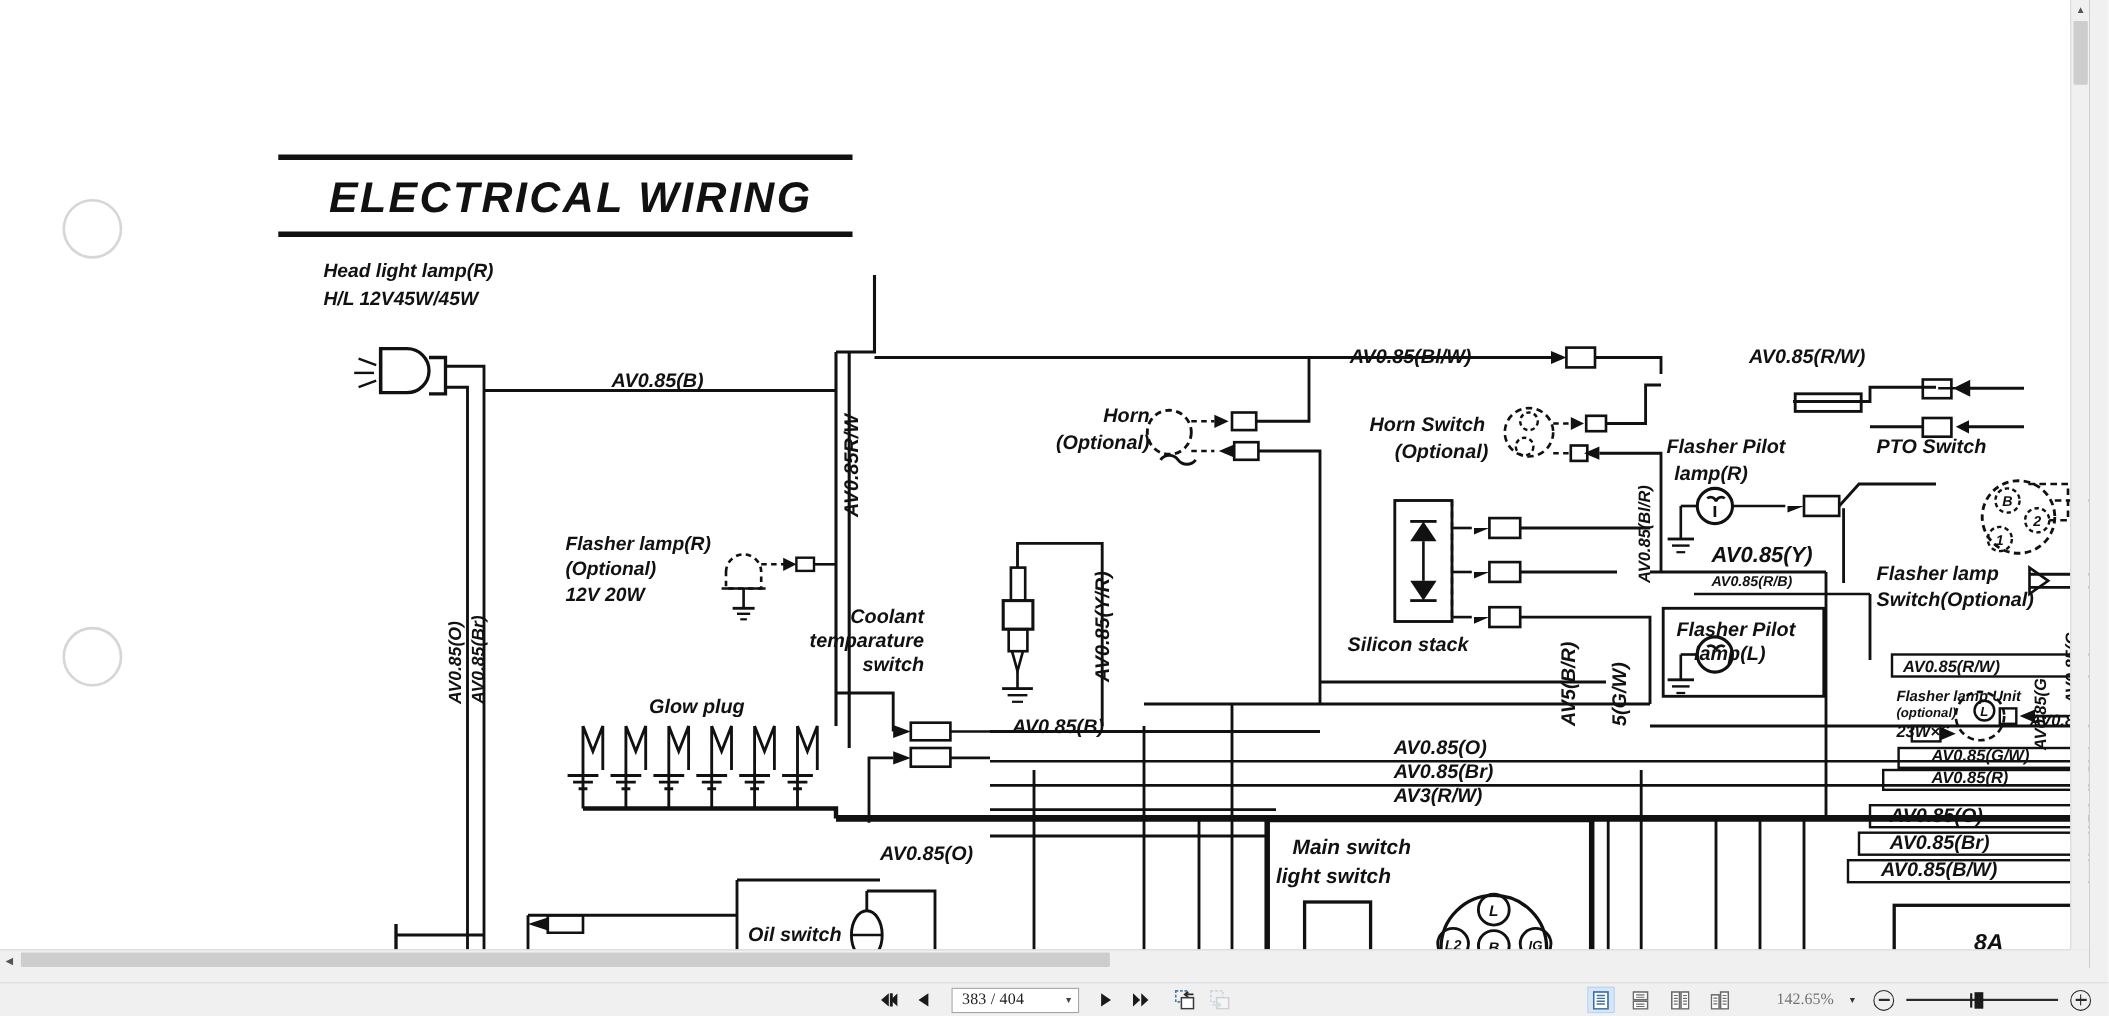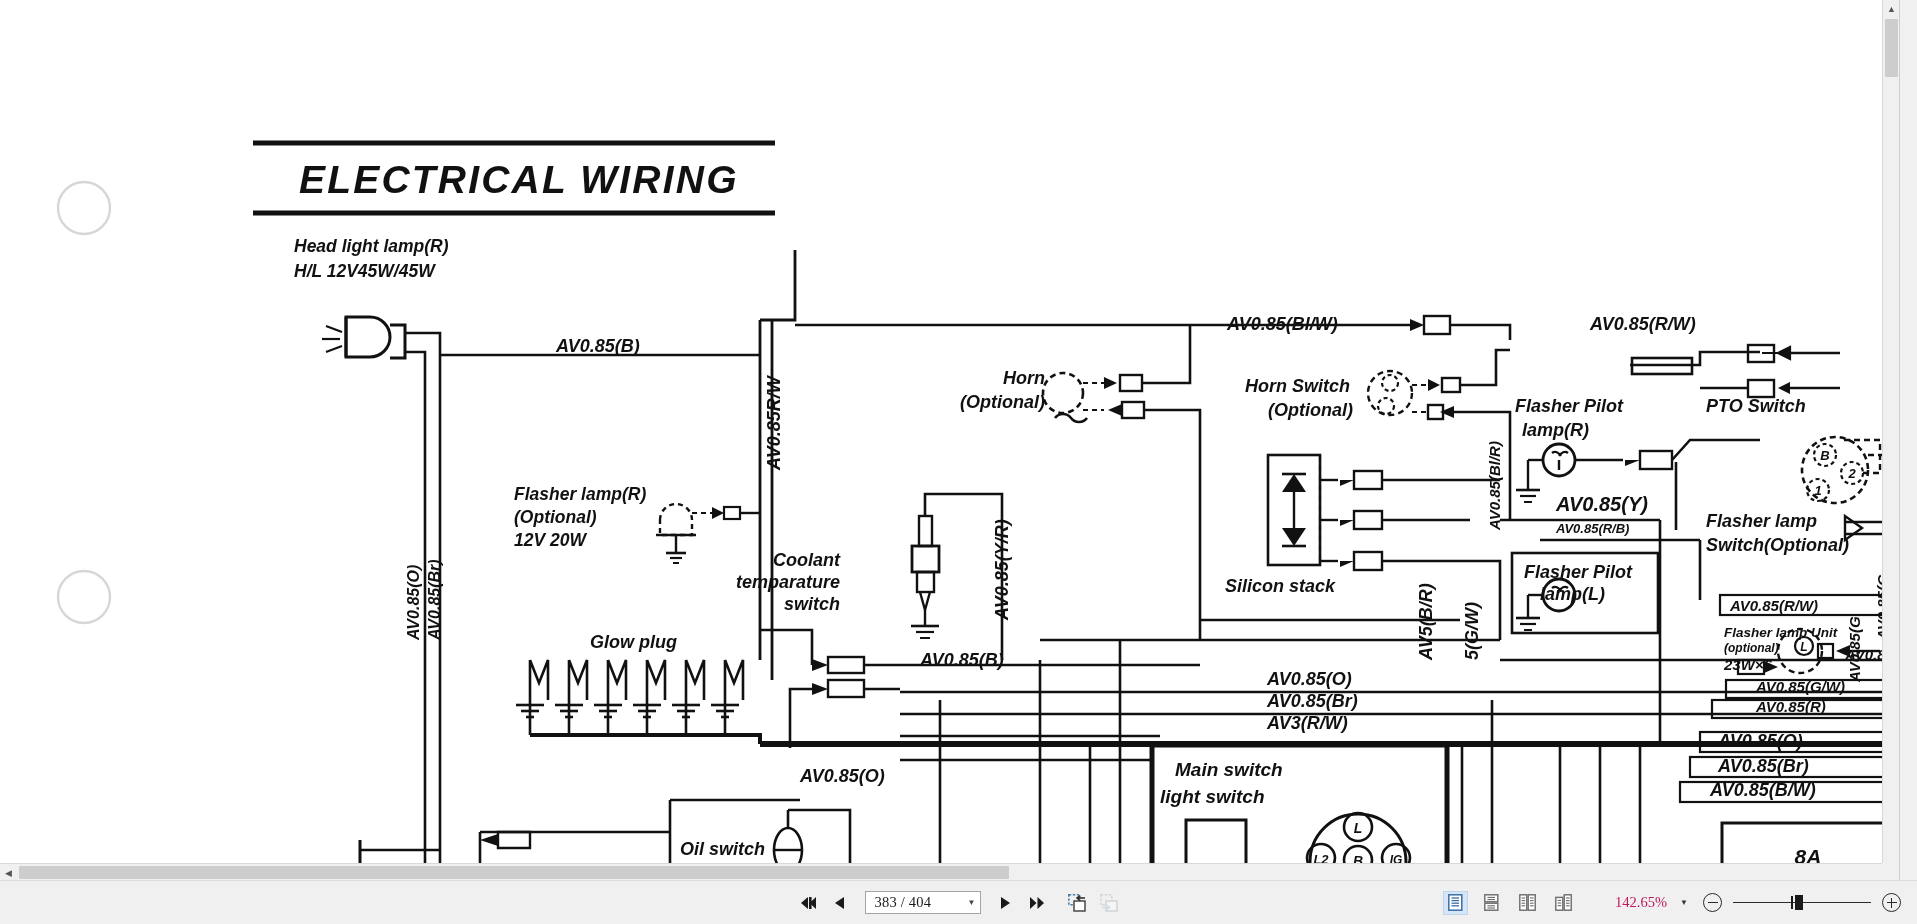--- a/index.html
+++ b/index.html
@@ -61,21 +61,21 @@
     width: 990px; height: 13px; background: #cdcdcd; border-radius: 1px;
   }
   .corner {
     position: absolute; right: 0; bottom: 0; width: 17px; height: 17px;
     background: #f0f0f0;
   }
 
   
   #toolbar {
     position: absolute; left: 0; bottom: 0;
-    width: 1917px; height: 44px;
+    width: 1917px; height: 31px;
     background: #f0f0f0;
     border-top: 1px solid #dcdcdc;
     display: flex; align-items: center;
   }
   .tb-center {
     position: absolute; left: 50%; transform: translateX(-50%);
     display: flex; align-items: center; gap: 10px;
   }
   .tb-right {
     position: absolute; right: 16px;
@@ -96,21 +96,21 @@
     flex: 1; font-size: 14.5px; color: #1a1a1a; letter-spacing: .2px;
     font-family: "Liberation Serif", serif;
   }
   .pagebox .caret { font-size: 8px; color: #444; padding-left: 6px; }
   .viewmode {
     width: 25px; height: 24px; display: flex; align-items: center;
     justify-content: center;
   }
   .viewmode.active { background: #d6e6f7; border: 1px solid #bcd4ee; }
   .zoompct {
-    font-size: 14.5px; color: #be185d; margin-left: 18px; margin-right: 2px;
+    font-size: 14.5px; color: #737373; margin-left: 18px; margin-right: 2px;
     font-family: "Liberation Serif", serif; min-width: 62px; text-align: right;
   }
   .zcaret { font-size: 8px; color: #333; margin-right: 4px; }
   .circbtn {
     width: 19px; height: 19px; border: 1.4px solid #2b2b2b;
     border-radius: 50%; position: relative;
   }
   .circbtn .h {
     position: absolute; left: 3.5px; top: 7.8px; width: 10px; height: 1.6px;
     background: #2b2b2b;

